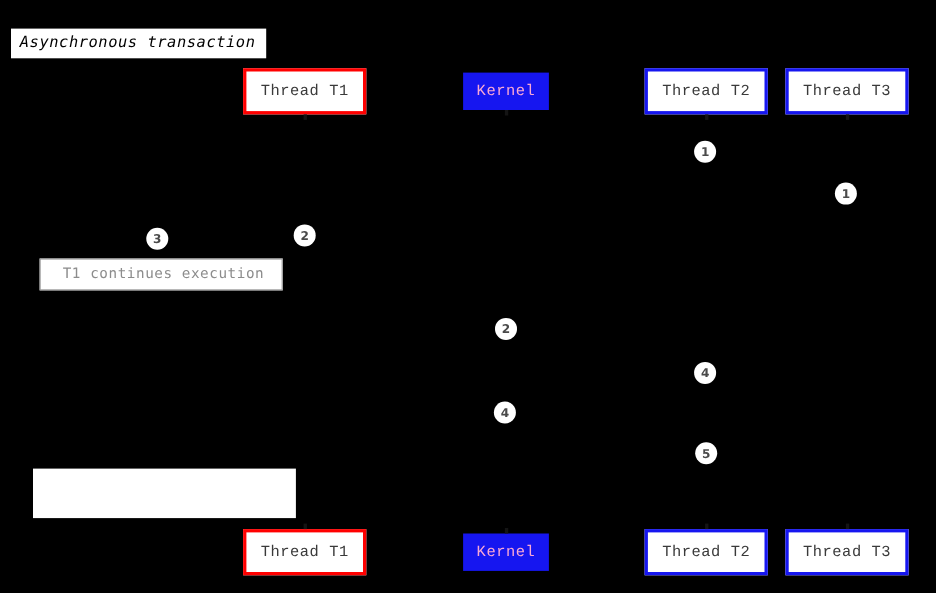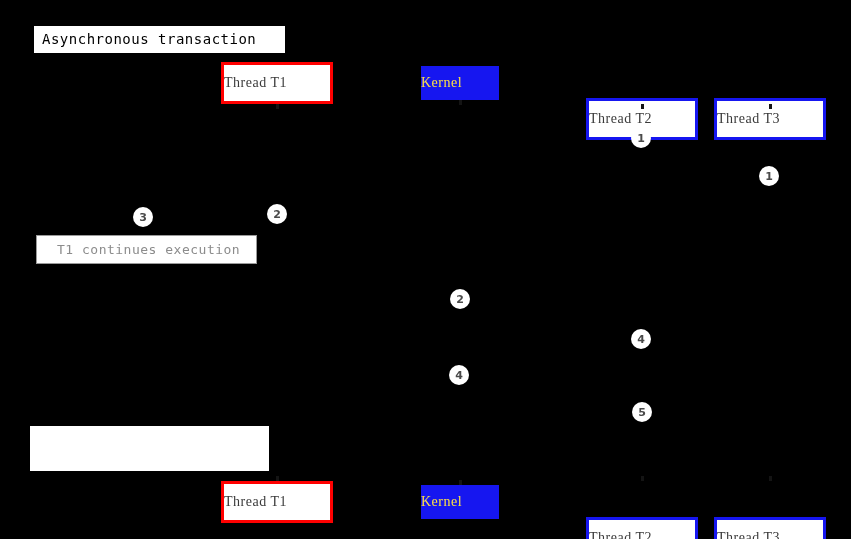--- a/index.html
+++ b/index.html
@@ -30,36 +30,37 @@
     white-space: nowrap;
     box-sizing: border-box;
   }
 
   
   .lifeline-box {
     position: absolute;
     box-sizing: border-box;
     display: flex;
     align-items: center;
+    justify-content: center;
     white-space: nowrap;
-    font-family: Liberation Serif, serif;
+    font-family: Liberation Mono, monospace;
     font-size: 14px;
     letter-spacing: 0.5px;
   }
   .lifeline-box.framed {
     background: #ffffff;
     color: #3a3a3a;
     border-style: solid;
     border-width: 3px;
   }
   .lifeline-box.red   { border-color: #ff0000; }
-  .lifeline-box.blue  { border-color: #1616f0; margin-top: 36px; }
+  .lifeline-box.blue  { border-color: #1616f0; }
   .lifeline-box.solid-blue {
     background: #1616f0;
-    color: #fde047;
+    color: #f9a8d4;
     border: 0;
   }
 
   
   .nub {
     position: absolute;
     width: 3px;
     height: 5px;
     background: #141414;
   }
@@ -102,21 +103,21 @@
     justify-content: center;
     line-height: 1;
     box-sizing: border-box;
   }
 </style>
 </head>
 <body>
 
 <div id="canvas">
 
-  <div class="title-box" id="title-box" style="left: 34px; top: 26px; width: 251px; height: 27px;">Asynchronous transaction</div>
+  <div class="title-box" id="title-box" style="left: 10px; top: 26px; width: 232px; height: 27px; font-style: italic;">Asynchronous transaction</div>
 
   <div id="lifelines-layer">
       <div class="lifeline-box framed red" style="left: 221px; top: 62px; width: 112px; height: 42px;">
         <span>Thread T1</span>
       </div>
       <div class="nub" style="left: 276px; top: 104px;"></div>
       <div class="lifeline-box framed red" style="left: 221px; top: 481px; width: 112px; height: 42px;">
         <span>Thread T1</span>
       </div>
       <div class="nub" style="left: 276px; top: 476px;"></div>

